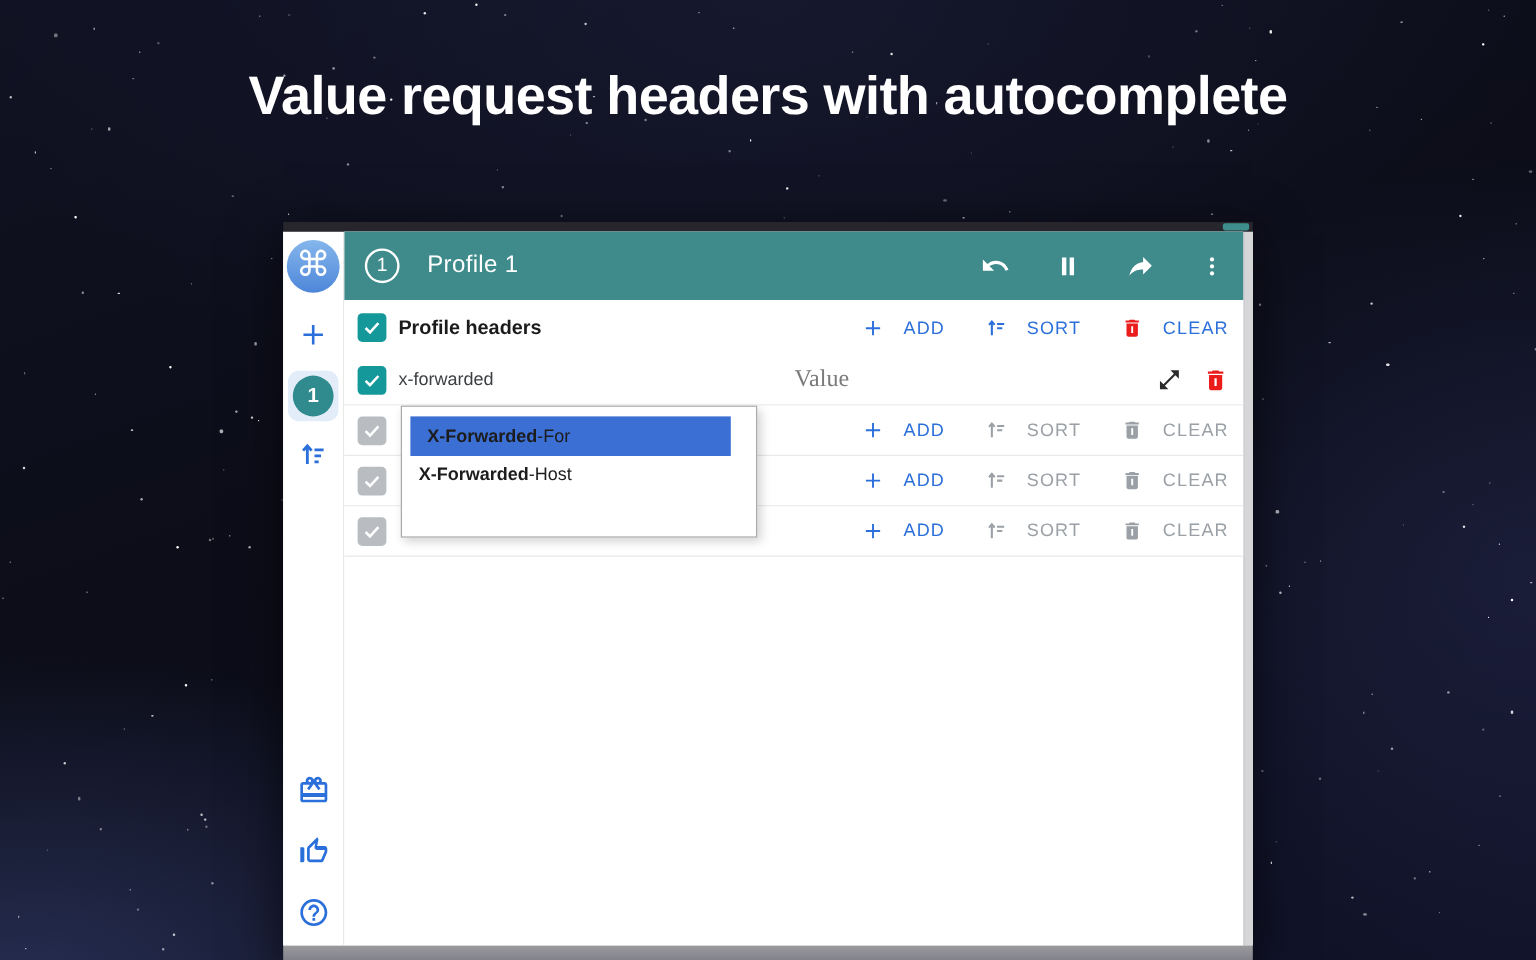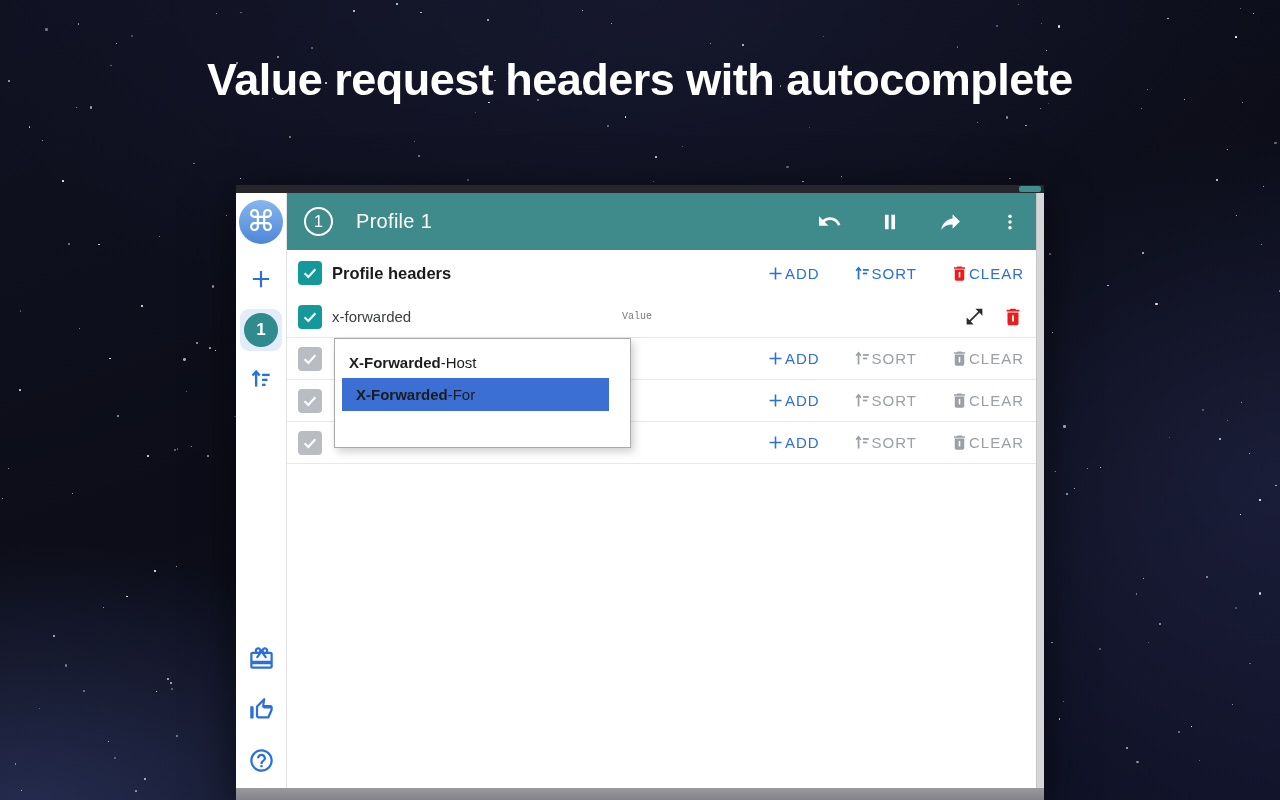--- a/index.html
+++ b/index.html
@@ -67,27 +67,27 @@
   .disabled-row { height:42px; }
 
   .cbox { width:24px; height:24px; border-radius:4px; background:#14989a;
           display:flex; align-items:center; justify-content:center; flex:0 0 24px;
           cursor:pointer; border:none; }
   .cbox.gray { background:#b9bdc2; }
   .section-label { margin-left:10px; font-size:16.5px; font-weight:700; color:#1b1b1b; }
 
   .name-input { margin-left:10px; width:290px; border:none; outline:none;
                 font-family:inherit; font-size:15px; color:#3c4043; background:transparent; }
-  .value-input { width:200px; border:none; outline:none; font-family:Liberation Mono, monospace;
-                 font-size:10px; color:#3c4043; background:transparent; }
+  .value-input { width:200px; border:none; outline:none; font-family:Liberation Serif, serif;
+                 font-size:20px; color:#3c4043; background:transparent;margin-left:40px; }
   .value-input::placeholder { color:#7a7a7a; opacity:1; }
 
   .actions { margin-left:auto; display:flex; align-items:center; gap:33px; }
   .act { background:none; border:none; cursor:pointer; display:flex; align-items:center;
-         gap:0; font-family:inherit; font-size:15px; letter-spacing:1px;
+         gap:16px; font-family:inherit; font-size:15px; letter-spacing:1px;
          color:#2b6fdb; font-weight:500; }
   .act svg { flex:0 0 auto; }
   .act.clear .trash-body { fill:#ea1c1c; }
   .disabled-row .act.sort, .disabled-row .act.clear { color:#9aa0a6; }
   .disabled-row .act.sort svg { stroke:#9aa0a6; }
   .disabled-row .act.clear .trash-body { fill:#9aa0a6; }
 
   .entry-icons { margin-left:auto; display:flex; align-items:center; gap:17px; }
   .icon-btn { background:none; border:none; cursor:pointer; padding:0;
               display:flex; align-items:center; justify-content:center; }
@@ -641,26 +641,26 @@
               <svg width="19" height="19" viewBox="0 0 24 24">
                   <path class="trash-body" d="M6 19c0 1.1.9 2 2 2h8c1.1 0 2-.9 2-2V7H6v12zM19 4h-3.5l-1-1h-5l-1 1H5v2h14V4z"></path>
                   <path fill="#fff" d="M11 10h2v7h-2z"></path>
                 </svg>
               <span>CLEAR</span>
             </button>
           </span>
         </div>
 
         <div class="dropdown">
+          <div class="dd-item selected">
+            <span><b>X-Forwarded</b><span>-For</span></span>
+          </div>
           <div class="dd-item">
             <span><b>X-Forwarded</b><span>-Host</span></span>
           </div>
-          <div class="dd-item selected">
-            <span><b>X-Forwarded</b><span>-For</span></span>
-          </div>
         </div>
       </main>
 
       <div class="vscroll"></div>
     </div>
 
     <div class="win-bottomstrip"></div>
   </div>
 </div>
 

